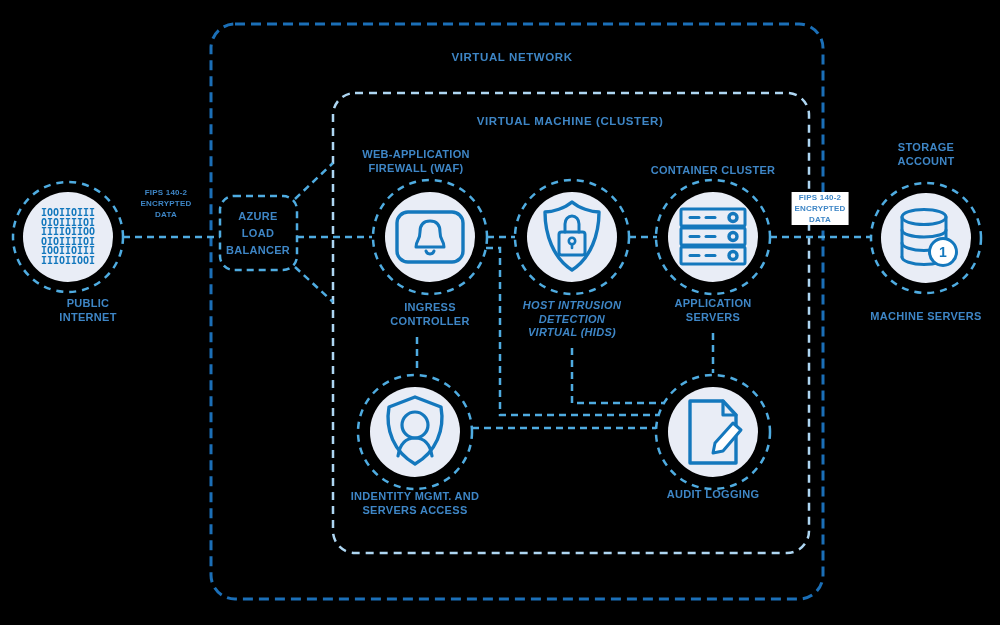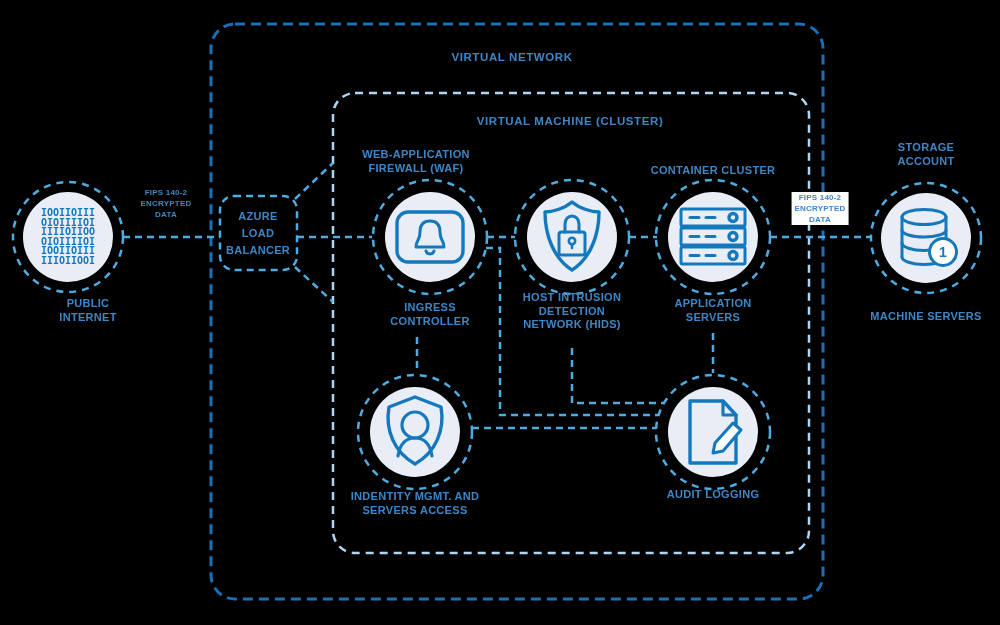--- a/index.html
+++ b/index.html
@@ -182,24 +182,24 @@
 
   <div class="lbl" style="left:416px;top:148px;">
     <span>WEB-APPLICATION</span>
     <span>FIREWALL (WAF)</span>
   </div>
   <div class="lbl" style="left:430px;top:301px;">
     <span>INGRESS</span>
     <span>CONTROLLER</span>
   </div>
 
-  <div class="lbl" style="left:572px;top:291px;">
+  <div class="lbl" style="left:572px;top:299px;font-style:italic;">
     <span>HOST INTRUSION</span>
     <span>DETECTION</span>
-    <span>NETWORK (HIDS)</span>
+    <span>VIRTUAL (HIDS)</span>
   </div>
 
   <div class="lbl" style="left:713px;top:164px;">
     <span>CONTAINER CLUSTER</span>
   </div>
   <div class="lbl" style="left:713px;top:297px;">
     <span>APPLICATION</span>
     <span>SERVERS</span>
   </div>
 

